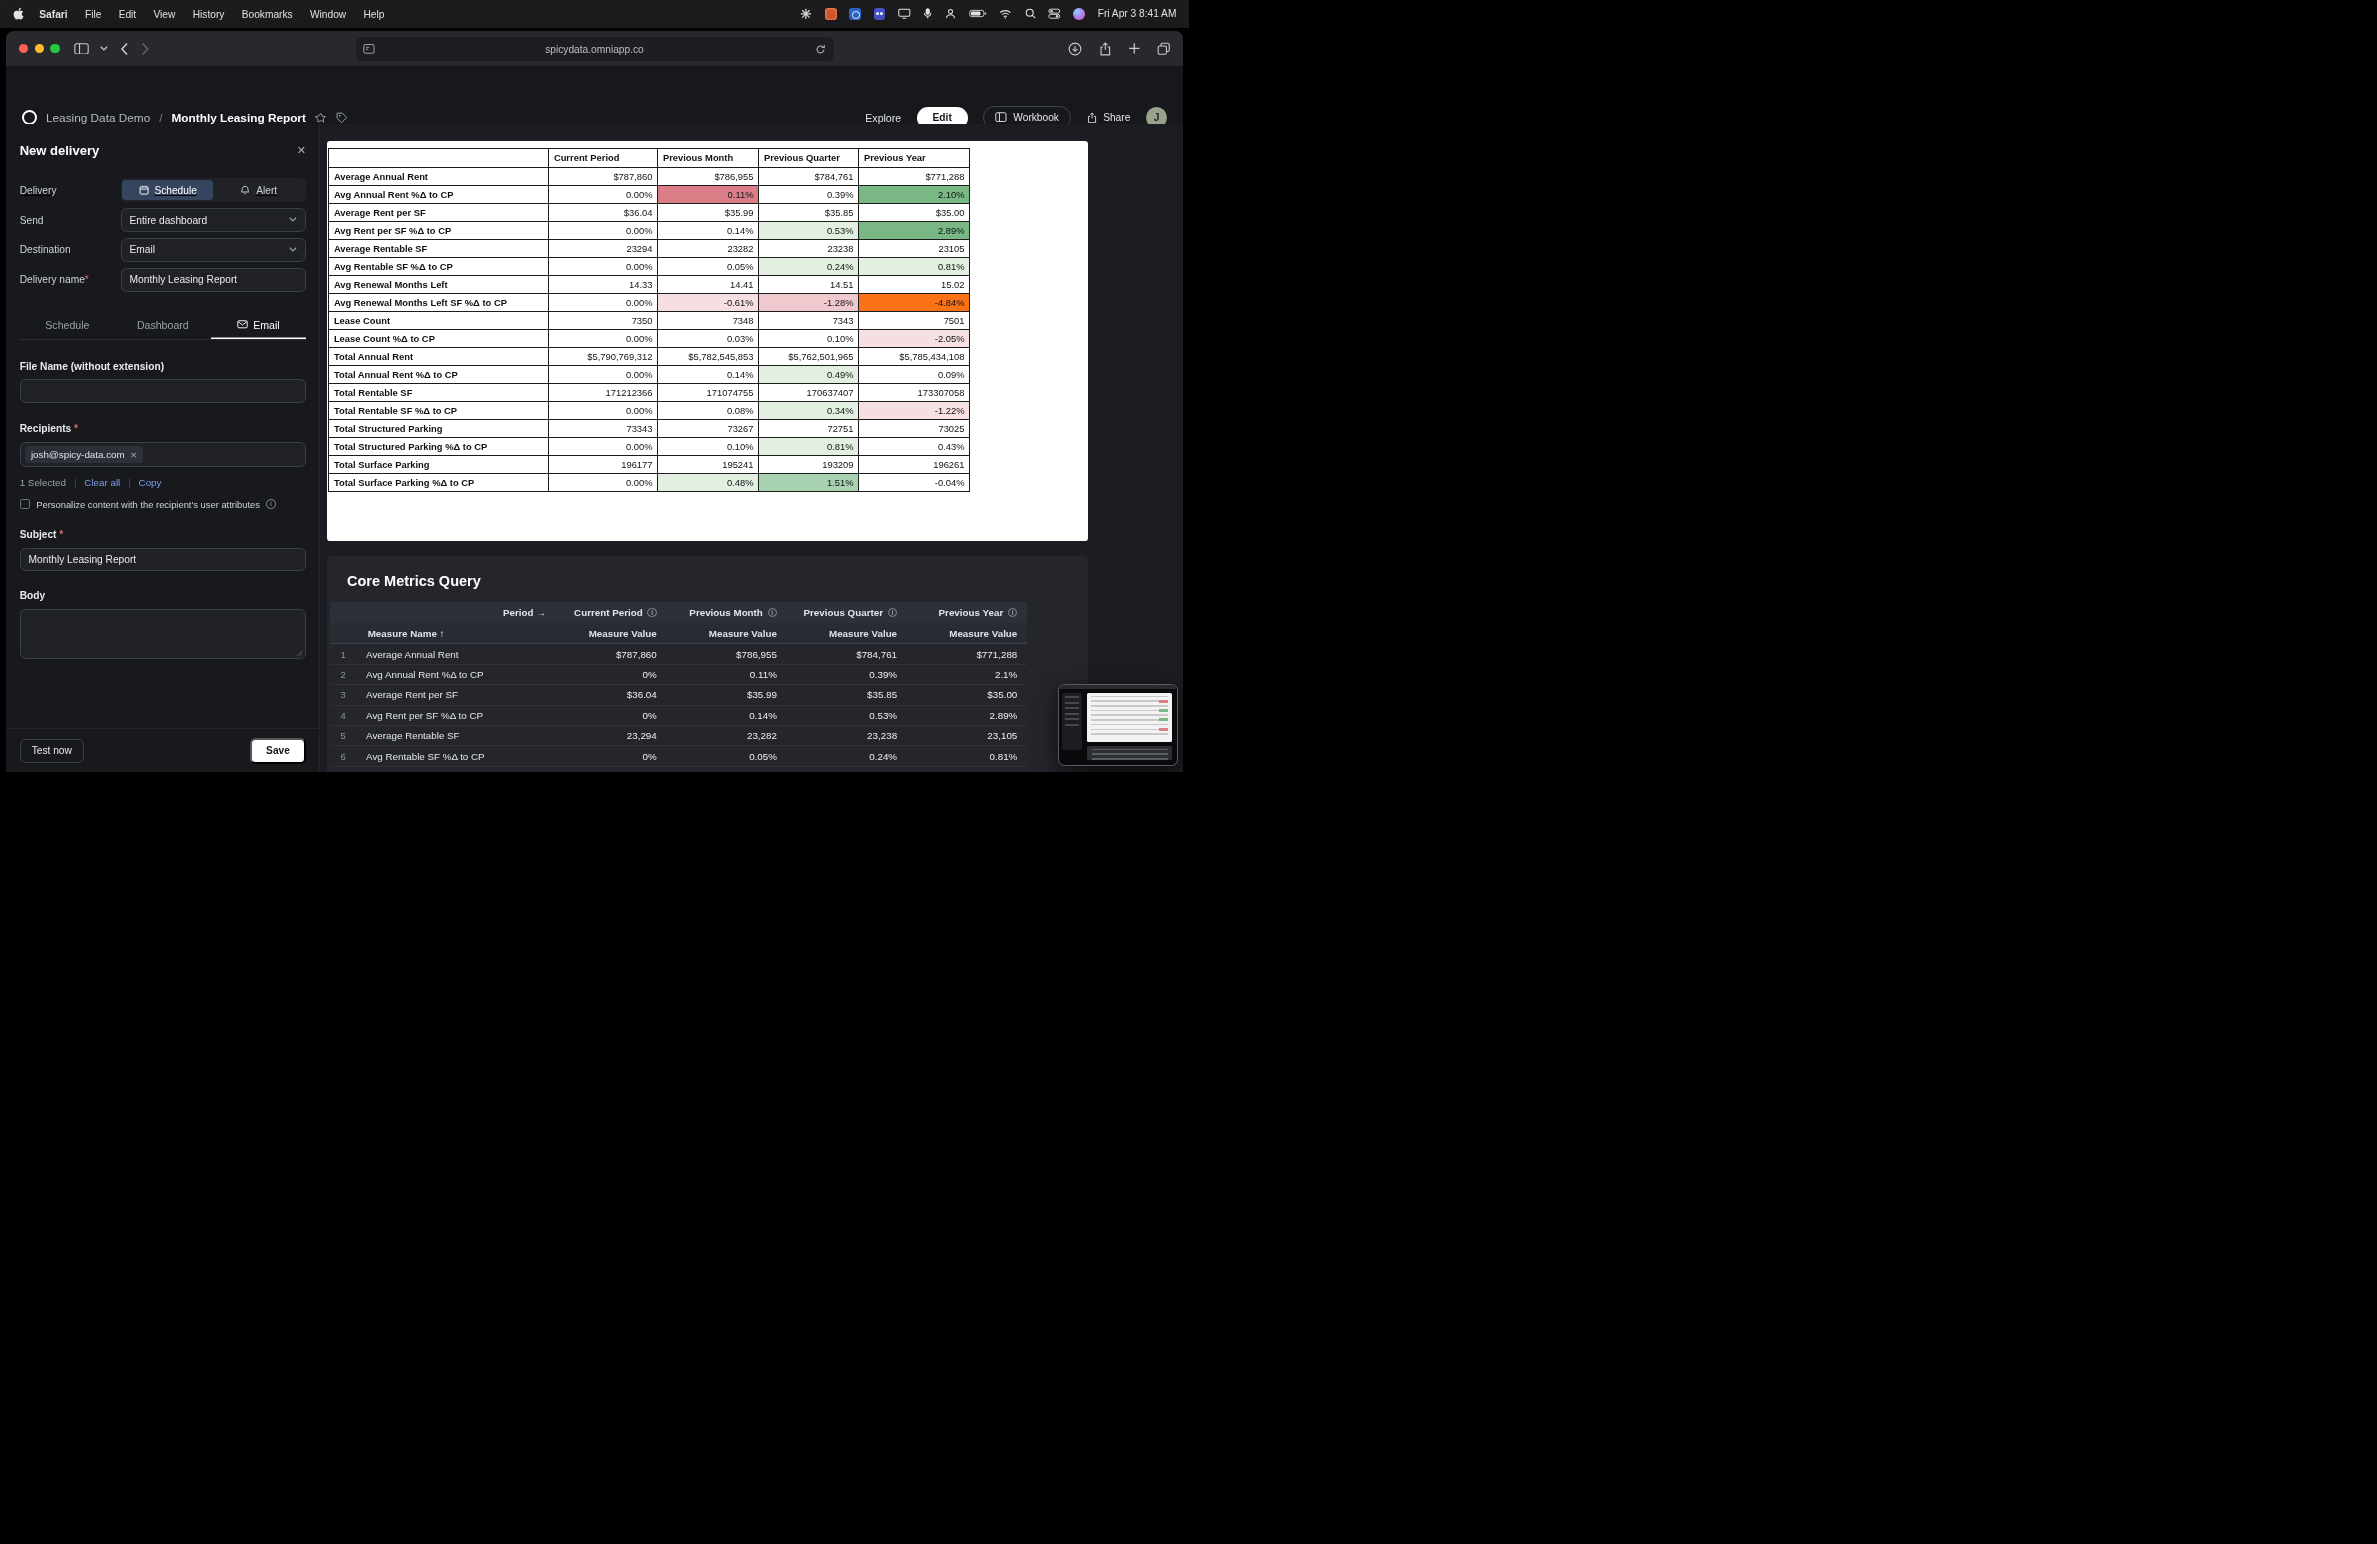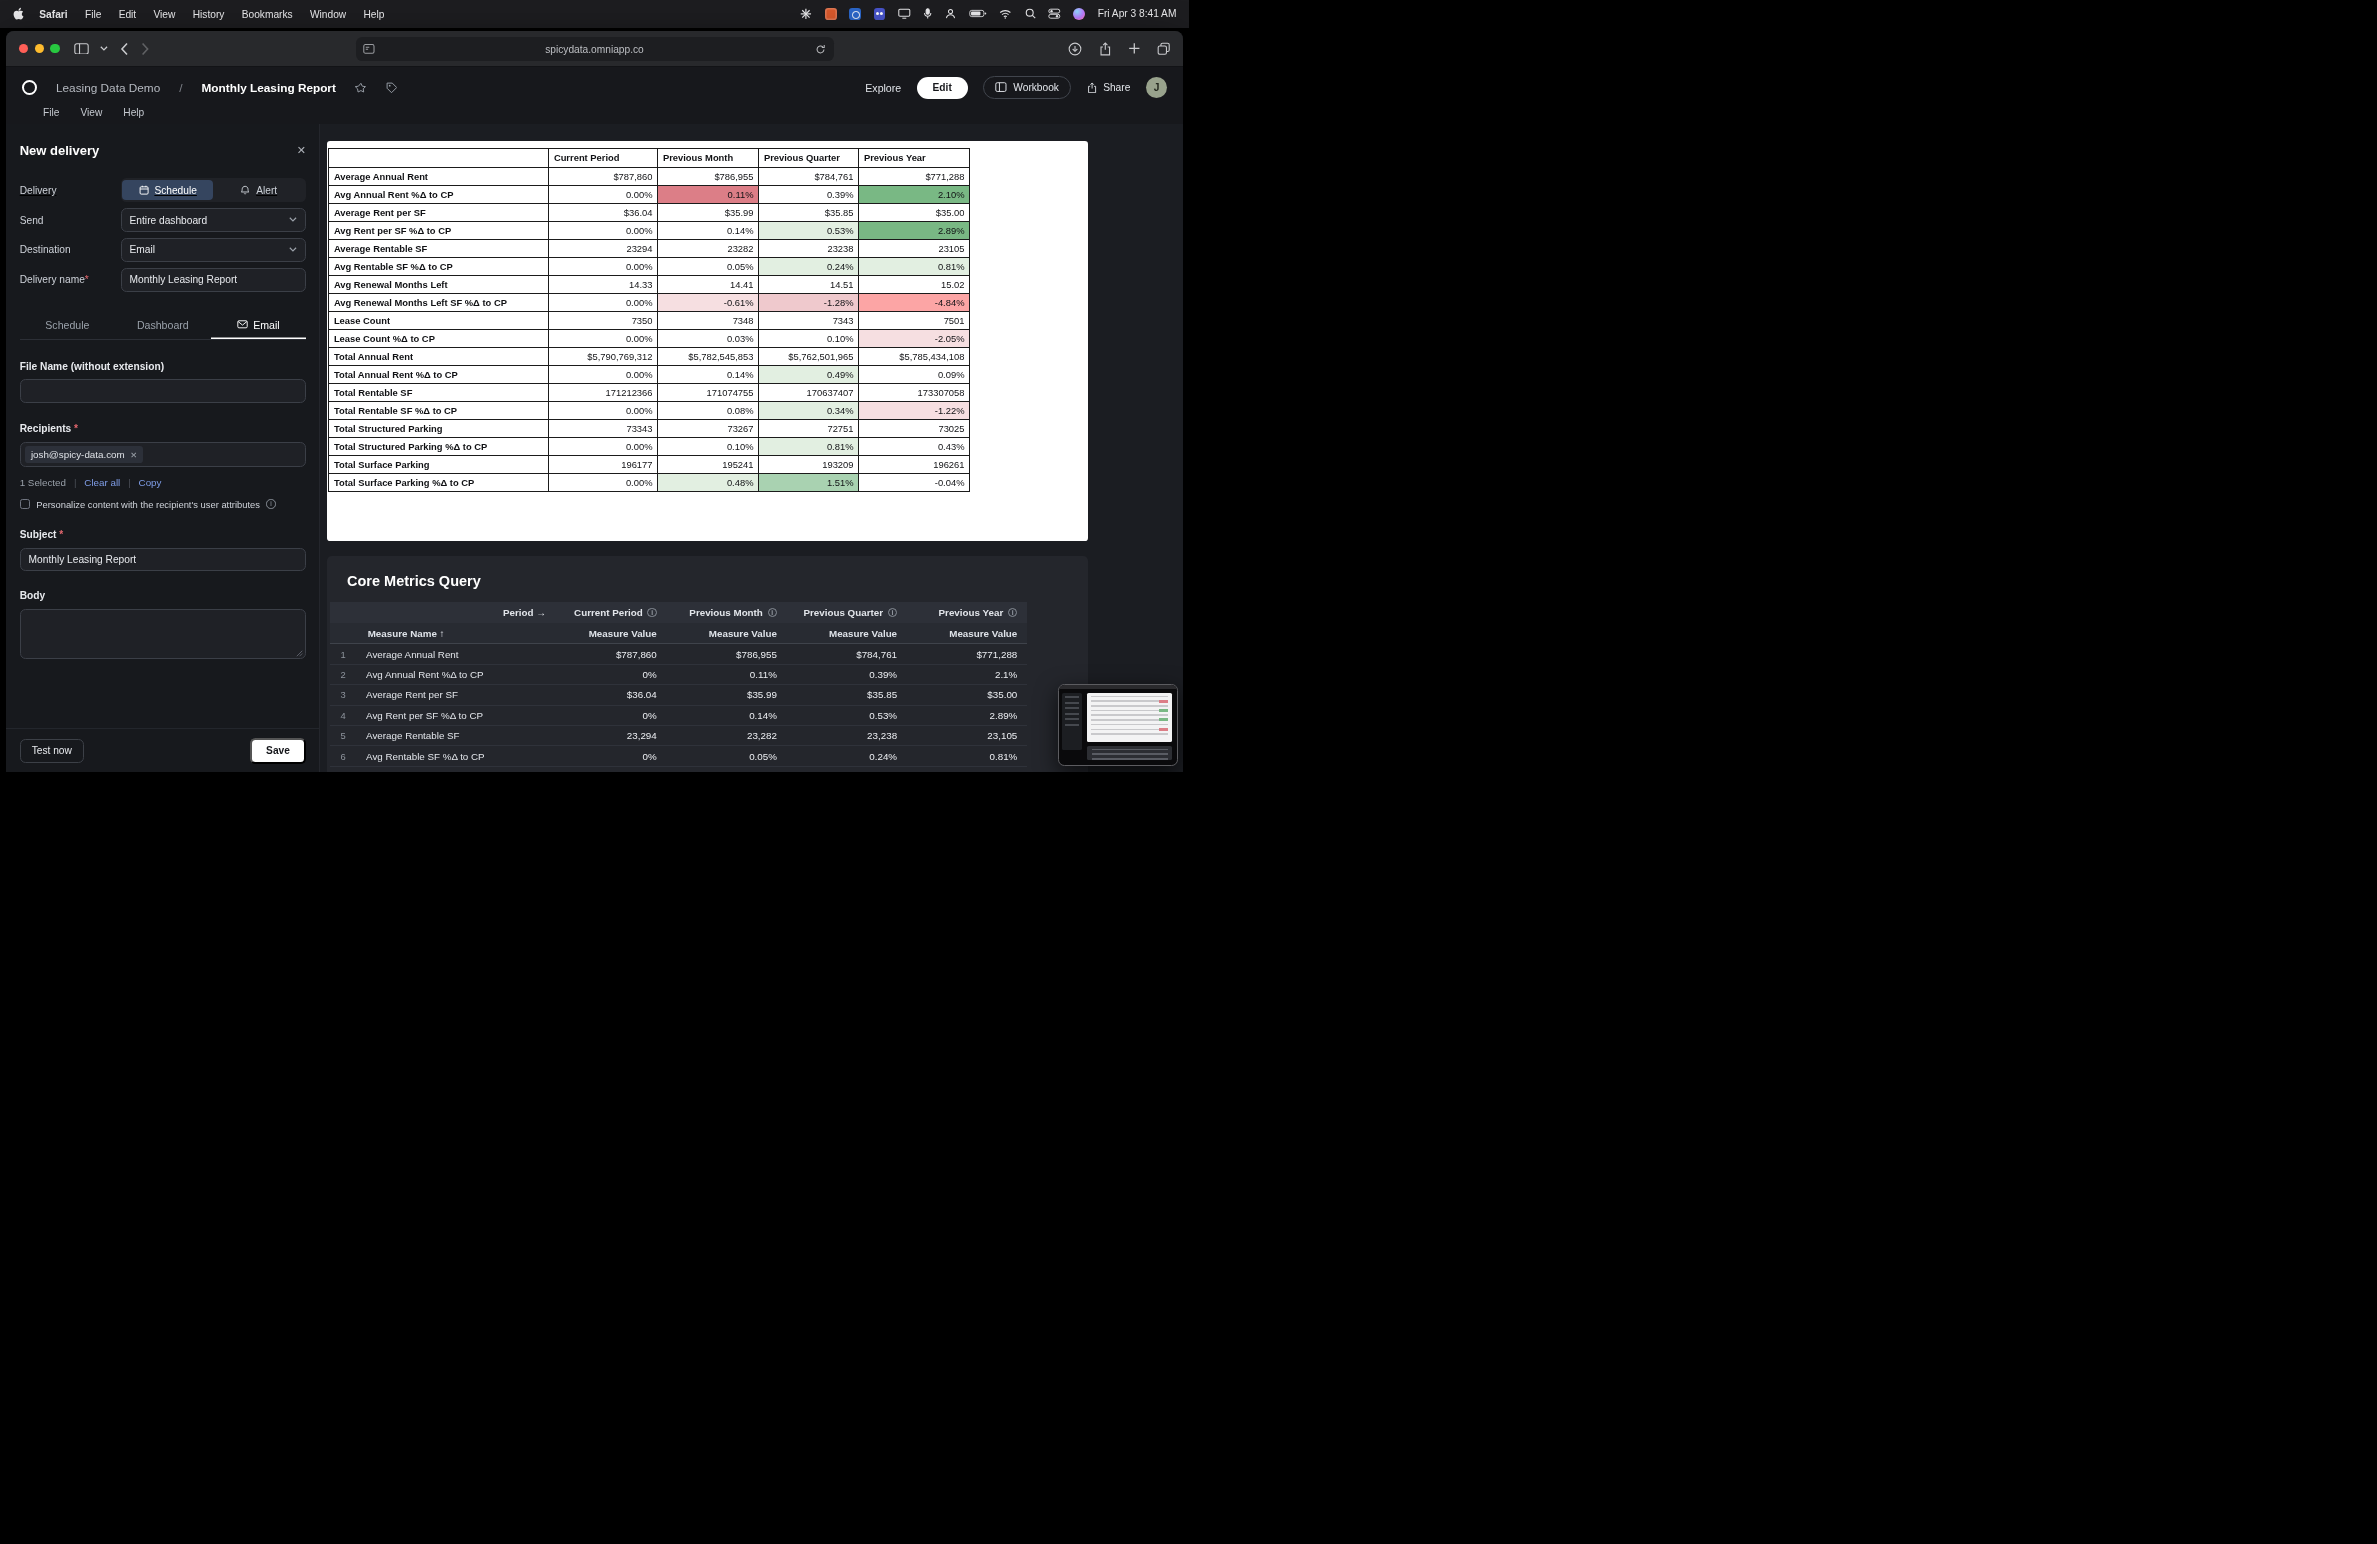--- a/index.html
+++ b/index.html
@@ -36,21 +36,21 @@
   .fwd { opacity:.35; }
   .url-field { position:absolute; left:50%; top:6.3px; transform:translateX(-50%); width:478px; height:23.6px;
     background:#1d1e21; border-radius:6.3px; display:flex; align-items:center; justify-content:center;
     color:#bdbfc3; font-size:10.2px; }
   .url-page-icon { position:absolute; left:7.9px; top:5.5px; }
   .url-reload { position:absolute; right:7.9px; top:6.3px; }
   .toolbar-right { margin-left:auto; display:flex; align-items:center; gap:16.5px; }
 
   
   .app-header { height:57px; background:#17181c; padding:9.4px 15.7px 0 15.7px; }
-  .hrow1 { display:flex; align-items:center; gap:19px; }
+  .hrow1 { display:flex; align-items:center; gap:9px;margin-top:30px; }
   .logo-ring { width:15px; height:15px; border:2px solid #fff; border-radius:50%; }
   .crumb-parent { font-size:11.8px; color:#b6bac1; }
   .crumb-sep { font-size:11.8px; color:#7e828a; }
   .crumb-current { font-size:11.8px; font-weight:bold; color:#fff; }
   .hicon { display:flex; align-items:center; color:#9aa0a8; }
   .header-actions { margin-left:auto; display:flex; align-items:center; gap:15.7px; }
   .explore { font-size:10.6px; color:#e0e3e8; }
   .btn-edit { background:#fff; color:#16171b; font-size:10.2px; font-weight:bold; padding:5.5px 15.7px; border-radius:12.6px; }
   .btn-workbook { display:flex; align-items:center; gap:6.3px; border:0.8px solid #41454d; border-radius:11.8px; padding:4.7px 11px; color:#e3e6eb; font-size:10.2px; }
   .btn-share { display:flex; align-items:center; gap:6.3px; color:#e3e6eb; font-size:10.2px; }
@@ -536,21 +536,21 @@
                 <td class="rt-val">14.33</td>
                 <td class="rt-val">14.41</td>
                 <td class="rt-val">14.51</td>
                 <td class="rt-val">15.02</td>
               </tr>
               <tr>
                 <th class="rt-label">Avg Renewal Months Left SF %Δ to CP</th>
                 <td class="rt-val">0.00%</td>
                 <td class="rt-val" style="background: rgb(246, 223, 225);">-0.61%</td>
                 <td class="rt-val" style="background: rgb(239, 201, 205);">-1.28%</td>
-                <td class="rt-val" style="background: #fca5a5;">-4.84%</td>
+                <td class="rt-val" style="background: #f97316;">-4.84%</td>
               </tr>
               <tr>
                 <th class="rt-label">Lease Count</th>
                 <td class="rt-val">7350</td>
                 <td class="rt-val">7348</td>
                 <td class="rt-val">7343</td>
                 <td class="rt-val">7501</td>
               </tr>
               <tr>
                 <th class="rt-label">Lease Count %Δ to CP</th>

